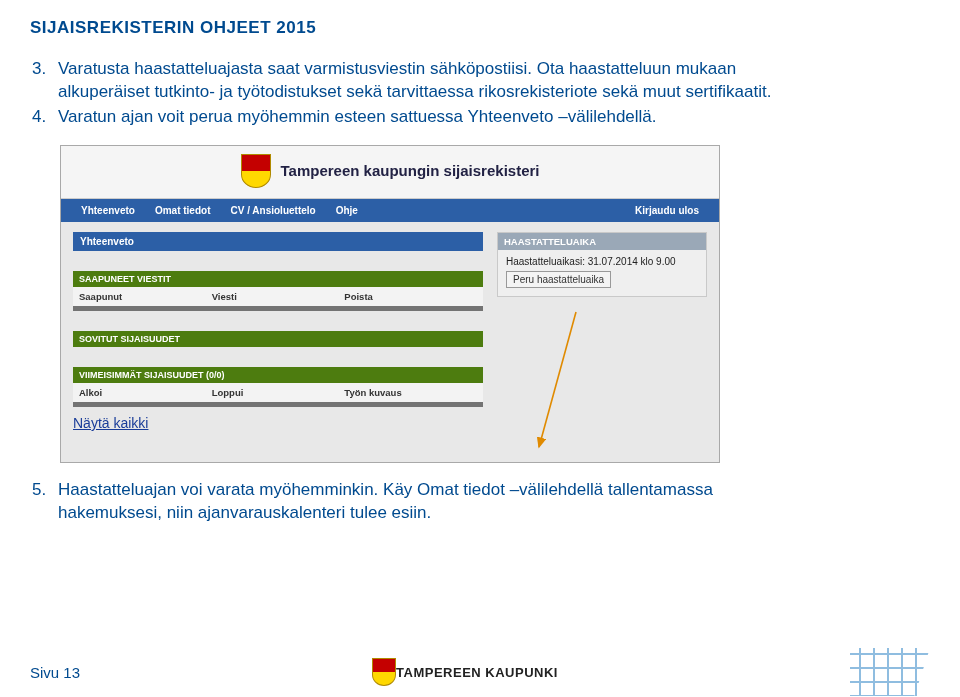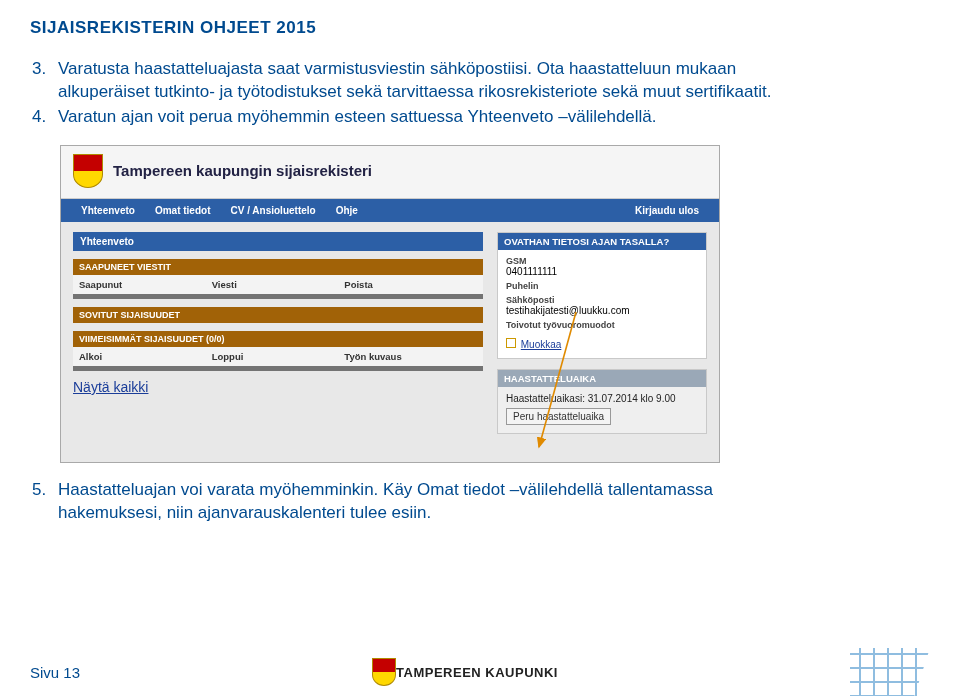--- a/index.html
+++ b/index.html
@@ -12,40 +12,41 @@
   .body-text .txt { flex: 1; }
 
   .screenshot {
     width: 660px; margin: 16px 0 16px 30px; border: 1px solid #a9a9a9;
     background: #e8e8e8; font-size: 10px; color: #222;
     font-family: Arial, sans-serif;
   }
   .ss-header {
     background: #f5f5f5; padding: 8px 12px 10px 12px; display: flex; align-items: center; gap: 10px;
     border-bottom: 1px solid #ccc;
+    justify-content: center;
   }
   .crest {
     width: 30px; height: 34px; background: linear-gradient(#c40000 0 50%, #ffd800 50% 100%);
     border: 1px solid #b08a00; border-radius: 0 0 50% 50%/0 0 40% 40%;
   }
   .ss-title { color: #224; font-size: 15px; font-weight: bold; }
   .ss-nav {
     background: #2c5fa6; color: #fff; display: flex; justify-content: space-between;
     font-size: 10px; padding: 0 10px;
   }
   .ss-nav .navleft, .ss-nav .navright { display: flex; }
   .ss-nav span { padding: 6px 10px; font-weight: bold; }
   .ss-body { display: flex; gap: 14px; padding: 10px 12px 14px 12px; min-height: 240px; position: relative; }
   .ss-left { flex: 1; }
   .ss-right { width: 210px; }
   .panel-head {
     background: #2c5fa6; color: #fff; font-weight: bold; padding: 4px 7px; font-size: 10px;
   }
   .subhead {
-    background: #a16207; color: #fff; font-size: 9px; font-weight: bold; padding: 3px 6px; margin-top: 8px;
+    background: #4d7c0f; color: #fff; font-size: 9px; font-weight: bold; padding: 3px 6px; margin-top: 20px;
   }
   .tbl { background: #f3f3f3; color: #333; font-size: 9.5px; }
   .tbl .row { display: flex; padding: 4px 6px; border-bottom: 5px solid #737373; font-weight: bold; align-items: center; }
   .tbl .row span { flex: 1; }
   .linkish { color: #1a3d99; text-decoration: underline; font-size: 14px; margin-top: 8px; display: inline-block; }
 
   .right-box { background: #fff; border: 1px solid #c9c9c9; padding: 8px; margin-bottom: 10px; font-size: 10px; }
   .right-box .rb-title { background: #2c5fa6; color:#fff; font-weight:bold; padding:3px 6px; margin: -8px -8px 6px -8px; font-size:9.5px;}
   .right-box .lbl { color:#444; font-size:9px; margin-top:4px; font-weight:bold;}
   .right-box .val { color:#000; font-size:10px; }
@@ -129,33 +130,20 @@
             <span>Alkoi</span>
             <span>Loppui</span>
             <span>Työn kuvaus</span>
           </div>
         </div>
 
         <a class="linkish">Näytä kaikki</a>
       </div>
 
       <div class="ss-right">
-        <div class="right-box">
-          <div class="rb-title">OVATHAN TIETOSI AJAN TASALLA?</div>
-          <div class="lbl">GSM</div>
-          <div class="val">0401111111</div>
-          <div class="lbl">Puhelin</div>
-          <div class="lbl">Sähköposti</div>
-          <div class="val">testihakijatesti@luukku.com</div>
-          <div class="lbl">Toivotut työvuoromuodot</div>
-          <div class="muokkaa">
-            <span class="pencil"></span>
-            <a>Muokkaa</a>
-          </div>
-        </div>
 
         <div class="gray-box">
           <div class="rb-title">HAASTATTELUAIKA</div>
           <div>Haastatteluaikasi: 31.07.2014 klo 9.00</div>
           <div class="btn">Peru haastatteluaika</div>
         </div>
       </div>
 
       <svg class="arrow-svg" width="660" height="260" style="left:0;top:0;">
         <defs>

